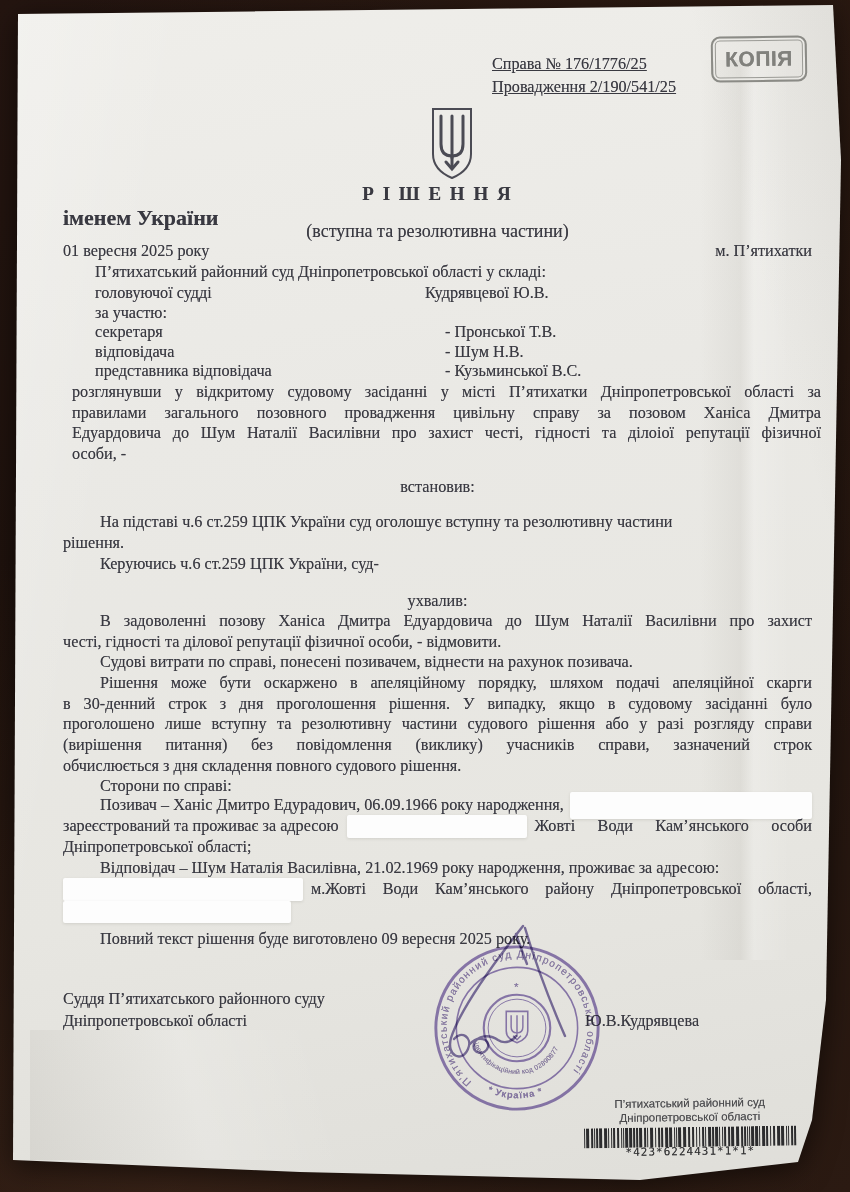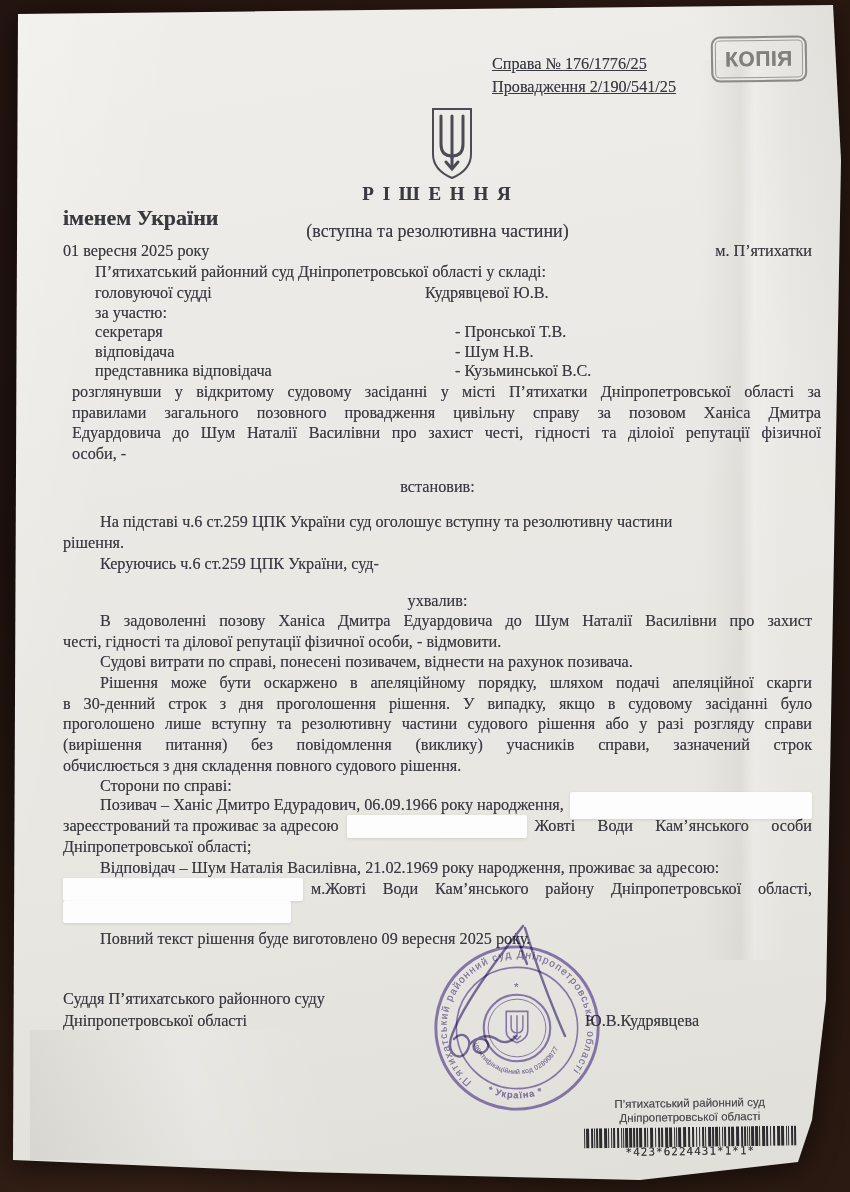--- a/index.html
+++ b/index.html
@@ -39,21 +39,21 @@
   .emblem{left:426px;top:106px;}
   .title{top:183px;text-align:center;font-weight:bold;font-size:19px;letter-spacing:2px;}
   .subtitle{top:205px;text-align:left;font-weight:bold;font-size:22px;}
   .note{top:221px;text-align:center;font-size:18px;}
   .dateline{top:242px;display:flex;justify-content:space-between;}
 
   .court-intro{top:263px;padding-left:32px;}
   .comp{top:284px;}
   .crow{padding-left:32px;line-height:19.6px;}
   .role{display:inline-block;width:330px;}
-  .shift .cname{margin-left:30px;}
+  .shift .cname{margin-left:20px;}
 
   .lines{line-height:20.7px;}
   .jlines .ln{text-align:justify;text-align-last:justify;}
   .jlines .ln:last-child{text-align-last:left;}
   .plain .ln{text-align:left;}
   .indent-first .ln:first-child{text-indent:37px;}
   .indent{text-indent:37px;}
 
   .intro-para{top:382px;margin-left:9px;}
   .h-center{text-align:center;}

